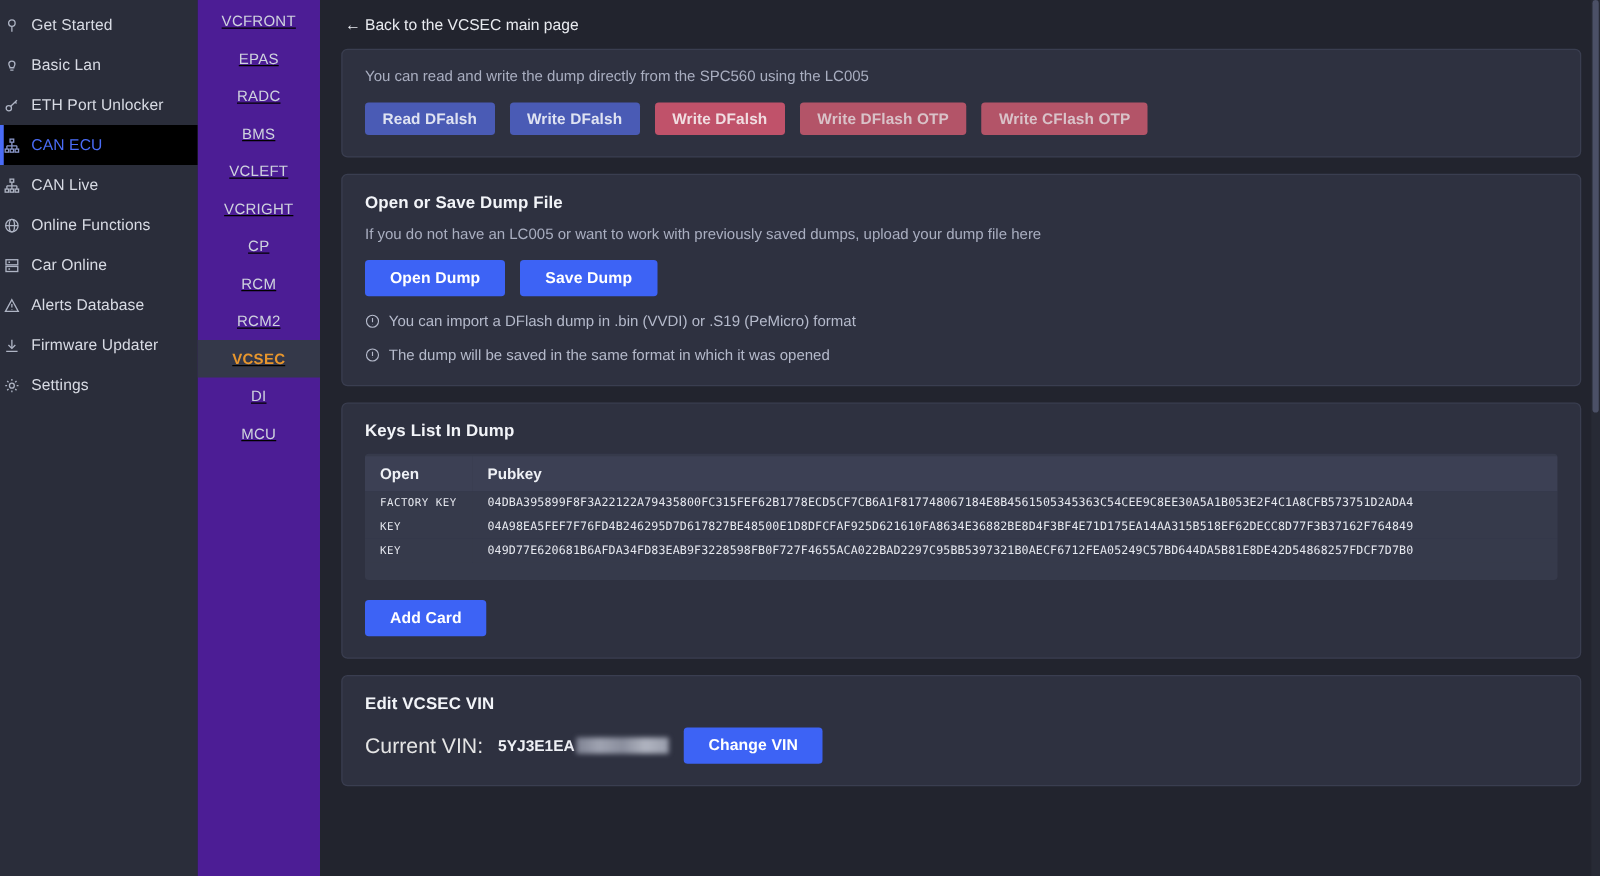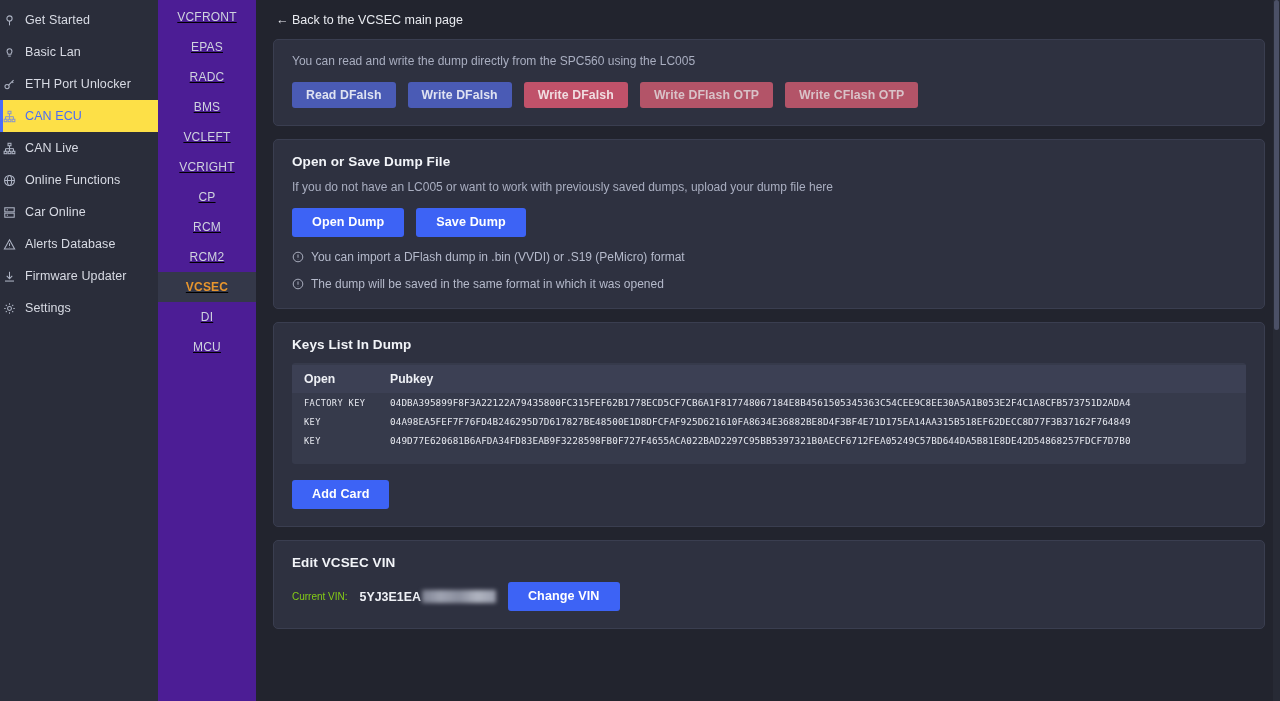--- a/index.html
+++ b/index.html
@@ -24,21 +24,21 @@
     padding-left: 2px;
     gap: 9px;
     color: #d8dbe4;
     font-size: 12.5px;
     letter-spacing: .1px;
     position: relative;
     cursor: pointer;
   }
   .nav-item .ico { width: 14px; height: 14px; display:flex; align-items:center; justify-content:center; flex:0 0 14px; }
   .nav-item .ico svg { width: 13px; height: 13px; display:block; }
-  .nav-item.active { background: #fde047; color: #4a6cf7; }
+  .nav-item.active { background: #000000; color: #4a6cf7; }
   .nav-item.active::before {
     content:""; position:absolute; left:0; top:0; bottom:0; width:3px; background:#4a6cf7;
   }
   .nav-item.active .ico svg { stroke: #8a97c9; }
   .nav-item .ico svg { stroke: #aeb4c4; fill: none; stroke-width: 1.3; }
 
   
   .sidebar-secondary {
     width: 98px; flex: 0 0 98px;
     background: #4c1d95;
@@ -134,21 +134,21 @@
     font-size: 9.3px;
     letter-spacing: .1px;
     padding: 4px 0 4px 12px;
     white-space: nowrap;
     vertical-align: middle;
   }
   .keys-table tbody td.t-type { font-size: 8.6px; letter-spacing: .4px; }
   .table-wrap { background:#363a4b; border-radius:3px; overflow:hidden; padding-bottom: 14px; }
 
   .vin-row { display:flex; align-items:center; gap:12px; margin-top: 12px; }
-  .vin-label { color:#84cc16; font-size:10px; }
+  .vin-label { color:#e5e5e5; font-size:17px; }
   .vin-value {
     color:#eef0f5; font-size:12.4px; font-weight:600;
     display:flex; align-items:center;
   }
   .vin-redacted {
     display:inline-block;
     width: 74px; height: 13px;
     margin-left: 1px;
     background: linear-gradient(90deg,#7e8292,#9fa3b1,#8a8e9d,#b0b4c0,#989cab);
     filter: blur(2.2px);

